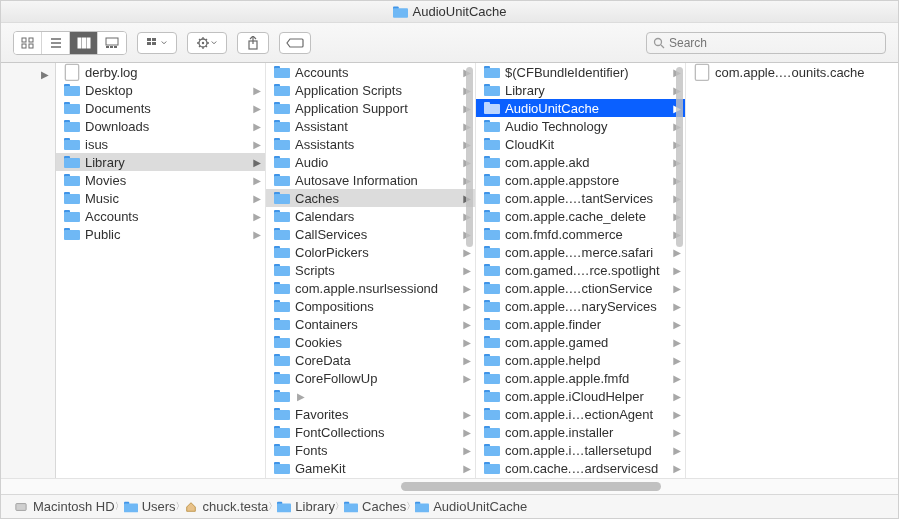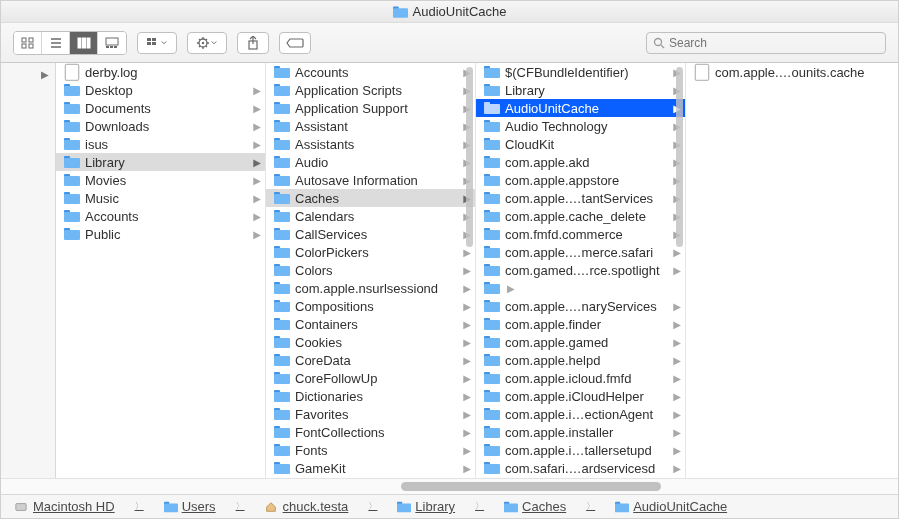--- a/index.html
+++ b/index.html
@@ -28,21 +28,21 @@
 .row .label { flex:1; overflow:hidden; text-overflow:ellipsis; }
 .row .arrow { font-size:10px; color:#a8a8a8; margin-left:2px; }
 .row.path { background:#dcdcdc; }
 .row.path .arrow { color:#6a6a6a; }
 .row.selected { background:#0a60ff; color:#fff; }
 .row.selected .arrow { color:#fff; }
 .row.selected .folder-icon rect { fill:#bcd6ff; }
 .scrollbar-v { position:absolute; right:2px; top:4px; width:7px; height:180px; background:#c1c1c1; border-radius:4px; opacity:.8; }
 .hscroll { height:16px; background:#fafafa; border-top:1px solid #e3e3e3; position:relative; }
 .hscroll .thumb { position:absolute; left:400px; top:3px; height:9px; width:260px; background:#c1c1c1; border-radius:5px; }
-.pathbar { height:24px; border-top:1px solid #d8d8d8; background:#f6f6f6; display:flex; align-items:center; padding:0 14px; gap:20px; font-size:11px; color:#4a4a4a;text-decoration:underline; }
+.pathbar { height:24px; border-top:1px solid #d8d8d8; background:#f6f6f6; display:flex; align-items:center; padding:0 14px; gap:0; font-size:11px; color:#4a4a4a; }
 .pathbar .crumb { display:flex; align-items:center; gap:4px; }
 .pathbar .sep { color:#999; font-size:9px; }
 .folder-icon rect { fill:#6fb8f5; }
 .folder-icon .tab { fill:#3f94e8; }
 .file-icon rect { fill:#fff; stroke:#bcbcbc; stroke-width:1; }
 .chev { width:6px; height:6px; }
 </style>
 </head>
 <body>
 
@@ -355,21 +355,21 @@
         <span class="label">ColorPickers</span>
         <span class="arrow">▶</span>
       </div>
       <div class="row">
         <span class="icon">
           <svg class="folder-icon" viewBox="0 0 16 12">
             <rect class="tab" x="0" y="0" width="6" height="4" rx="1"></rect>
             <rect x="0" y="2" width="16" height="10" rx="1"></rect>
           </svg>
         </span>
-        <span class="label">Colors</span>
+        <span class="label">Scripts</span>
         <span class="arrow">▶</span>
       </div>
       <div class="row">
         <span class="icon">
           <svg class="folder-icon" viewBox="0 0 16 12">
             <rect class="tab" x="0" y="0" width="6" height="4" rx="1"></rect>
             <rect x="0" y="2" width="16" height="10" rx="1"></rect>
           </svg>
         </span>
         <span class="label">com.apple.nsurlsessiond</span>
@@ -425,21 +425,20 @@
         <span class="label">CoreFollowUp</span>
         <span class="arrow">▶</span>
       </div>
       <div class="row">
         <span class="icon">
           <svg class="folder-icon" viewBox="0 0 16 12">
             <rect class="tab" x="0" y="0" width="6" height="4" rx="1"></rect>
             <rect x="0" y="2" width="16" height="10" rx="1"></rect>
           </svg>
         </span>
-        <span class="label">Dictionaries</span>
         <span class="arrow">▶</span>
       </div>
       <div class="row">
         <span class="icon">
           <svg class="folder-icon" viewBox="0 0 16 12">
             <rect class="tab" x="0" y="0" width="6" height="4" rx="1"></rect>
             <rect x="0" y="2" width="16" height="10" rx="1"></rect>
           </svg>
         </span>
         <span class="label">Favorites</span>
@@ -599,20 +598,21 @@
         <span class="label">com.gamed.…rce.spotlight</span>
         <span class="arrow">▶</span>
       </div>
       <div class="row">
         <span class="icon">
           <svg class="folder-icon" viewBox="0 0 16 12">
             <rect class="tab" x="0" y="0" width="6" height="4" rx="1"></rect>
             <rect x="0" y="2" width="16" height="10" rx="1"></rect>
           </svg>
         </span>
+        <span class="label">com.apple.…ctionService</span>
         <span class="arrow">▶</span>
       </div>
       <div class="row">
         <span class="icon">
           <svg class="folder-icon" viewBox="0 0 16 12">
             <rect class="tab" x="0" y="0" width="6" height="4" rx="1"></rect>
             <rect x="0" y="2" width="16" height="10" rx="1"></rect>
           </svg>
         </span>
         <span class="label">com.apple.…naryServices</span>
@@ -648,21 +648,21 @@
         <span class="label">com.apple.helpd</span>
         <span class="arrow">▶</span>
       </div>
       <div class="row">
         <span class="icon">
           <svg class="folder-icon" viewBox="0 0 16 12">
             <rect class="tab" x="0" y="0" width="6" height="4" rx="1"></rect>
             <rect x="0" y="2" width="16" height="10" rx="1"></rect>
           </svg>
         </span>
-        <span class="label">com.apple.icloud.fmfd</span>
+        <span class="label">com.apple.apple.fmfd</span>
         <span class="arrow">▶</span>
       </div>
       <div class="row">
         <span class="icon">
           <svg class="folder-icon" viewBox="0 0 16 12">
             <rect class="tab" x="0" y="0" width="6" height="4" rx="1"></rect>
             <rect x="0" y="2" width="16" height="10" rx="1"></rect>
           </svg>
         </span>
         <span class="label">com.apple.iCloudHelper</span>
@@ -698,21 +698,21 @@
         <span class="label">com.apple.i…tallersetupd</span>
         <span class="arrow">▶</span>
       </div>
       <div class="row">
         <span class="icon">
           <svg class="folder-icon" viewBox="0 0 16 12">
             <rect class="tab" x="0" y="0" width="6" height="4" rx="1"></rect>
             <rect x="0" y="2" width="16" height="10" rx="1"></rect>
           </svg>
         </span>
-        <span class="label">com.safari.…ardservicesd</span>
+        <span class="label">com.cache.…ardservicesd</span>
         <span class="arrow">▶</span>
       </div>
       <div class="row"></div>
     </div>
   <div class="col last" id="col4">
       <div class="row">
         <span class="icon">
           <svg class="file-icon" viewBox="0 0 12 14">
             <rect x="1" y="1" width="10" height="12" rx="1"></rect>
           </svg>

